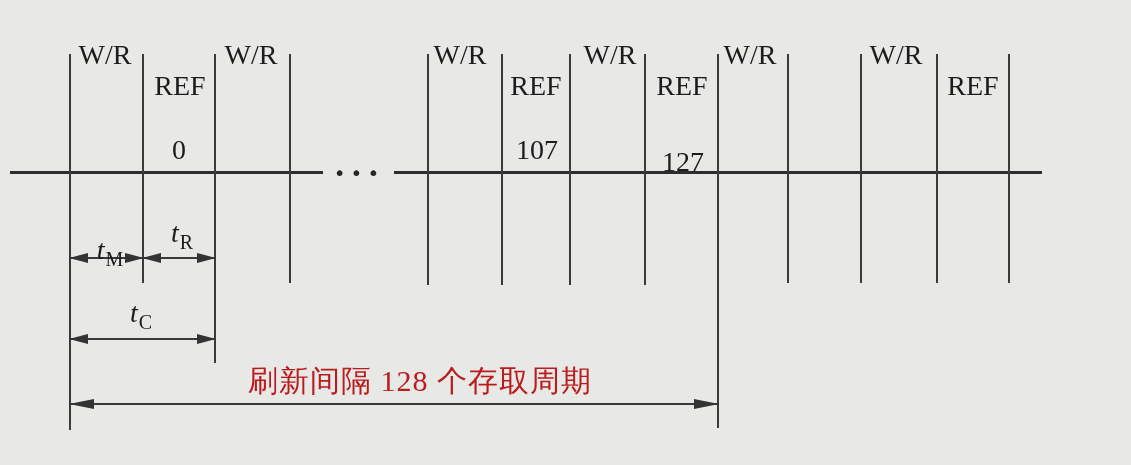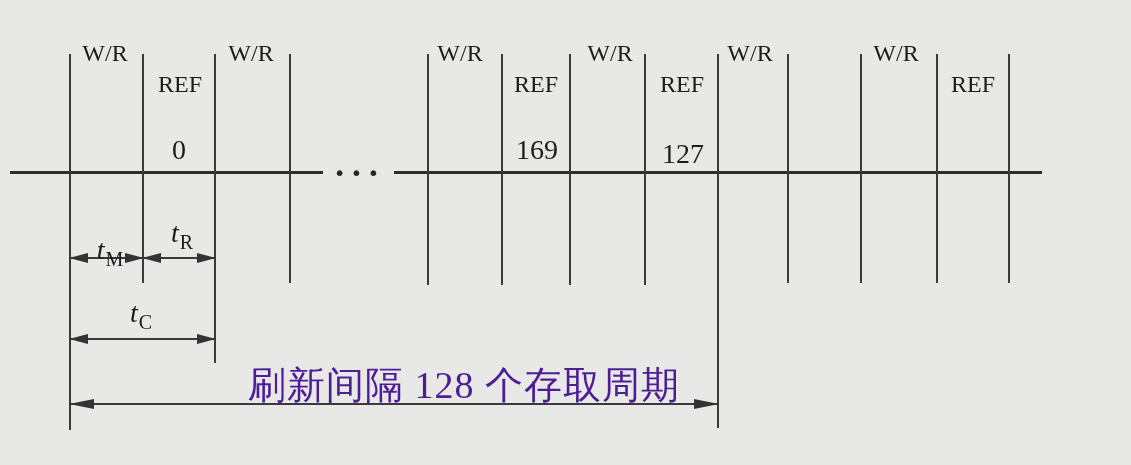--- a/index.html
+++ b/index.html
@@ -21,21 +21,21 @@
   }
   
   .vline {
     position: absolute;
     width: 2px;
     background: #3a3a3a;
   }
   
   .toplabel {
     position: absolute;
-    font-size: 24px;
+    font-size: 28px;
     line-height: 1;
     white-space: nowrap;
     transform: translateX(-50%);
     color: #1c1c1c;
   }
   .num {
     position: absolute;
     font-size: 28px;
     line-height: 1;
     transform: translateX(-50%);
@@ -83,25 +83,25 @@
   .tlabel sub {
     font-style: normal;
     font-size: 20px;
     line-height: 0;
     vertical-align: -7px;
     margin-left: 1px;
   }
   
   .caption {
     position: absolute;
-    font-size: 38px;
+    font-size: 30px;
     line-height: 1;
     letter-spacing: 1px;
     white-space: nowrap;
-    color: #4c1d95;
+    color: #b91c1c;
   }
 </style>
 </head>
 <body>
 
 <div id="stage">
 
   <div class="axis" style="left:10px; width:313px;"></div>
   <div class="axis" style="left:394px; width:648px;"></div>
   <span class="dots" style="left:359px; top:163px;">•••</span>
@@ -125,22 +125,22 @@
   <span class="toplabel" style="left:251px; top:41px;">W/R</span>
   <span class="toplabel" style="left:460px; top:41px;">W/R</span>
   <span class="toplabel" style="left:536px; top:72px;">REF</span>
   <span class="toplabel" style="left:610px; top:41px;">W/R</span>
   <span class="toplabel" style="left:682px; top:72px;">REF</span>
   <span class="toplabel" style="left:750px; top:41px;">W/R</span>
   <span class="toplabel" style="left:896px; top:41px;">W/R</span>
   <span class="toplabel" style="left:973px; top:72px;">REF</span>
 
   <span class="num" style="left:179px; top:136px;">0</span>
-  <span class="num" style="left:537px; top:136px;">169</span>
-  <span class="num" style="left:683px; top:140px;">127</span>
+  <span class="num" style="left:537px; top:136px;">107</span>
+  <span class="num" style="left:683px; top:148px;">127</span>
 
   <div class="dim" style="left:69px; top:252px; width:75px;">
     <div class="shaft"></div>
     <div class="ah left"></div>
     <div class="ah right"></div>
   </div>
 
   <div class="dim" style="left:142px; top:252px; width:74px;">
     <div class="shaft"></div>
     <div class="ah left"></div>

